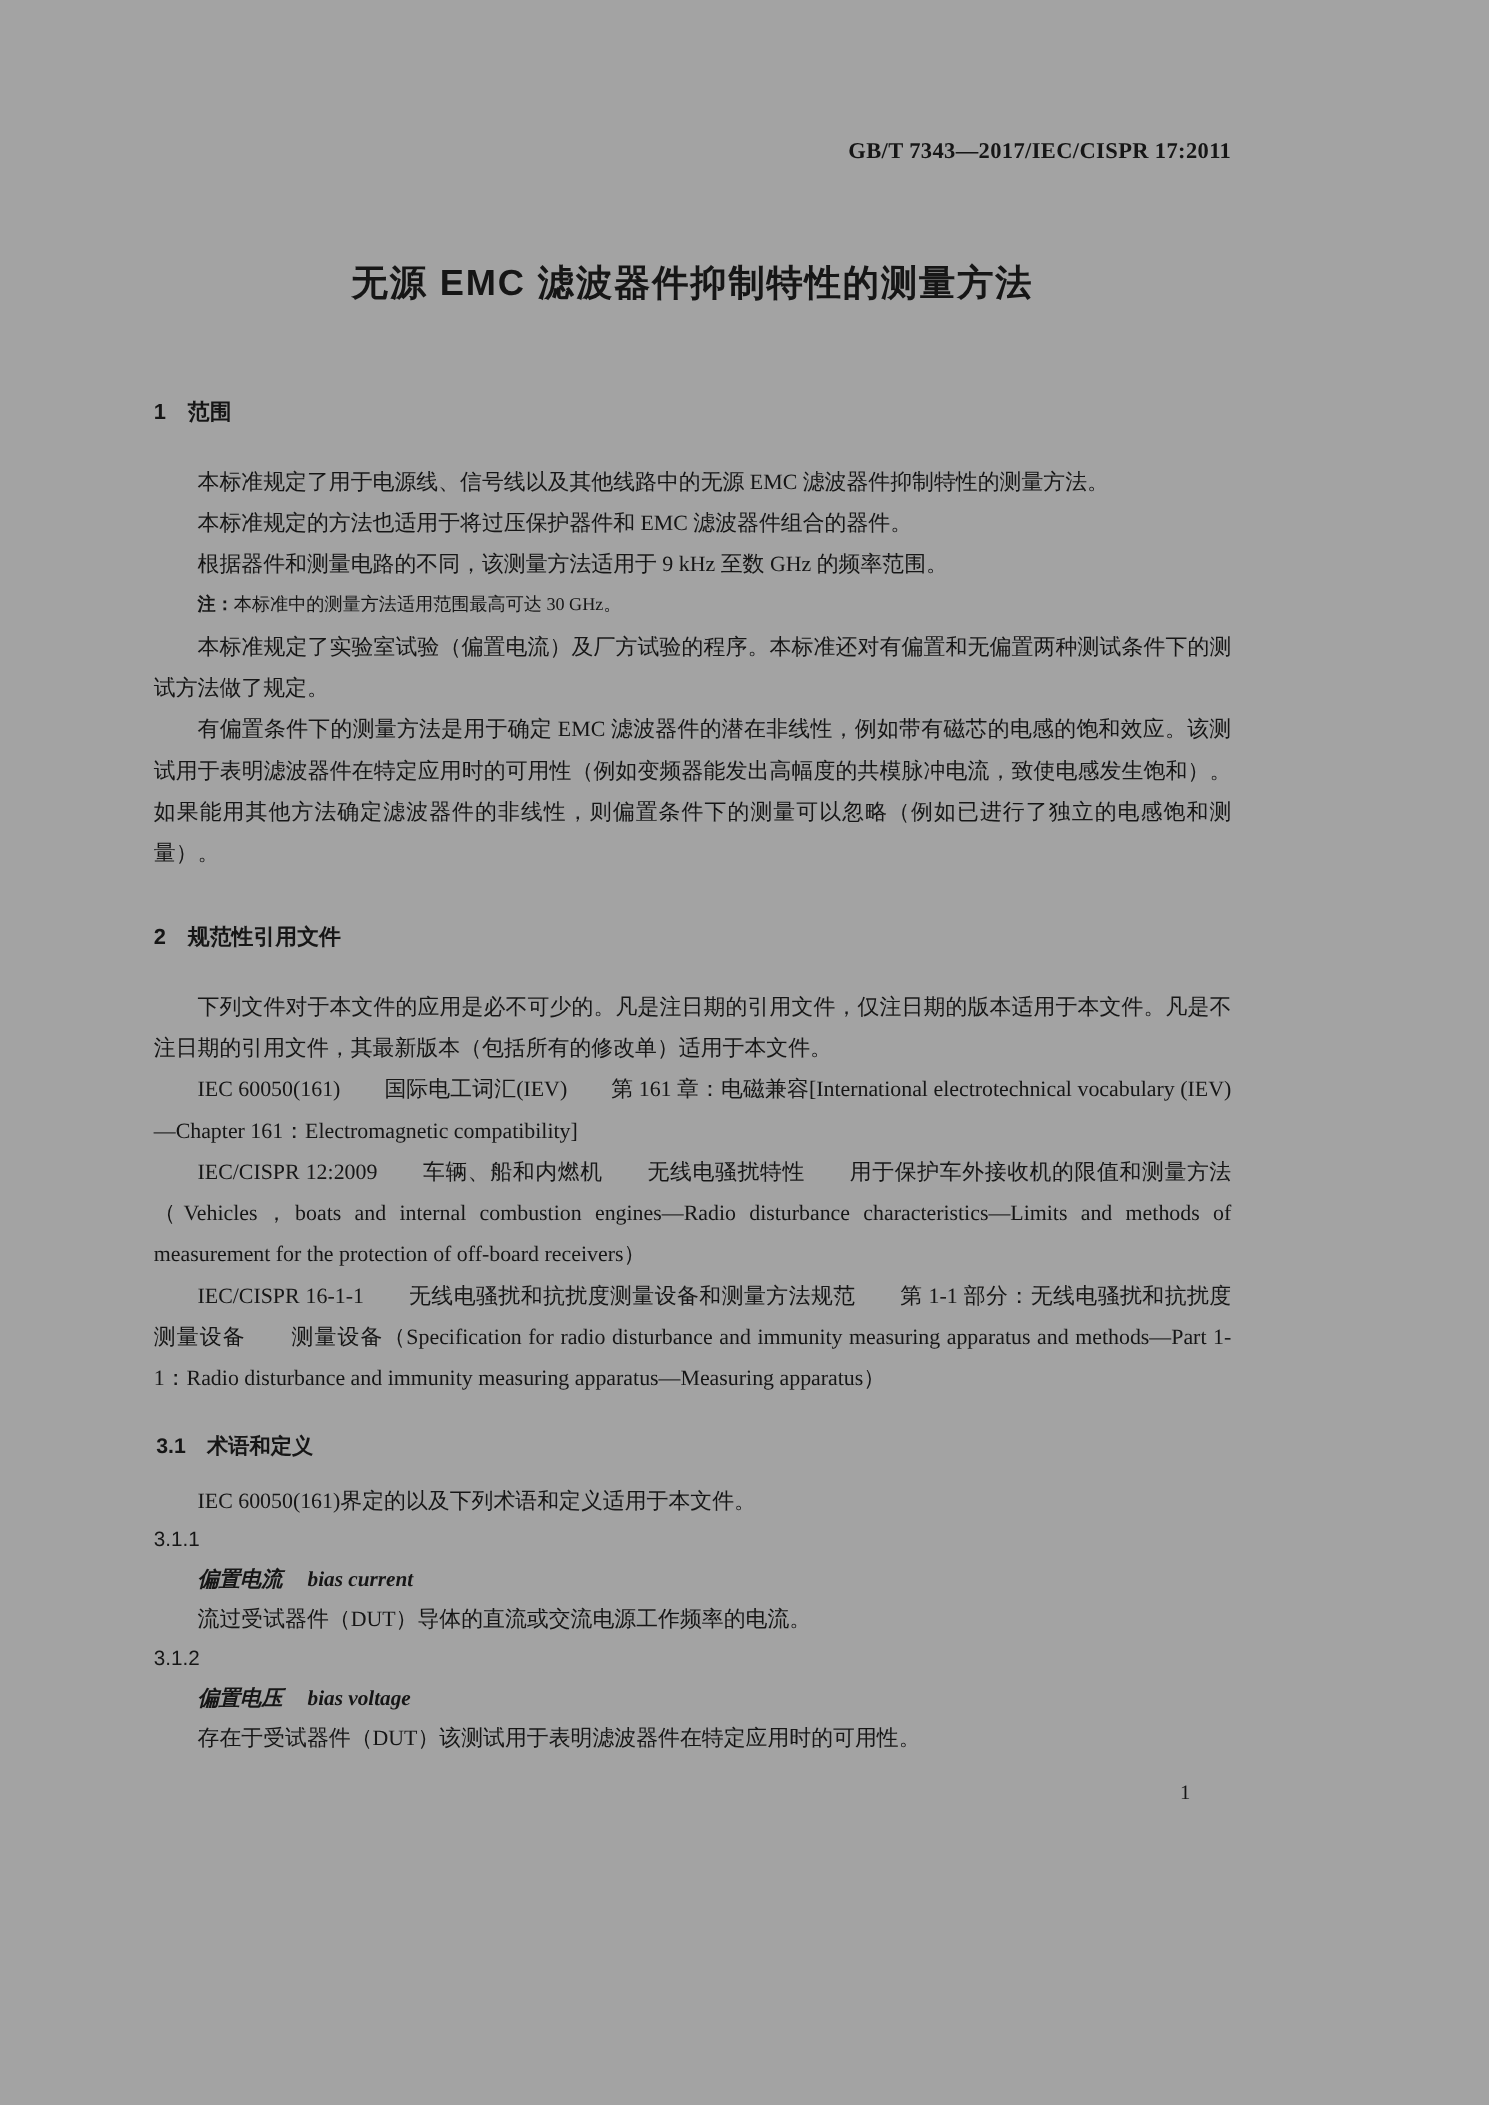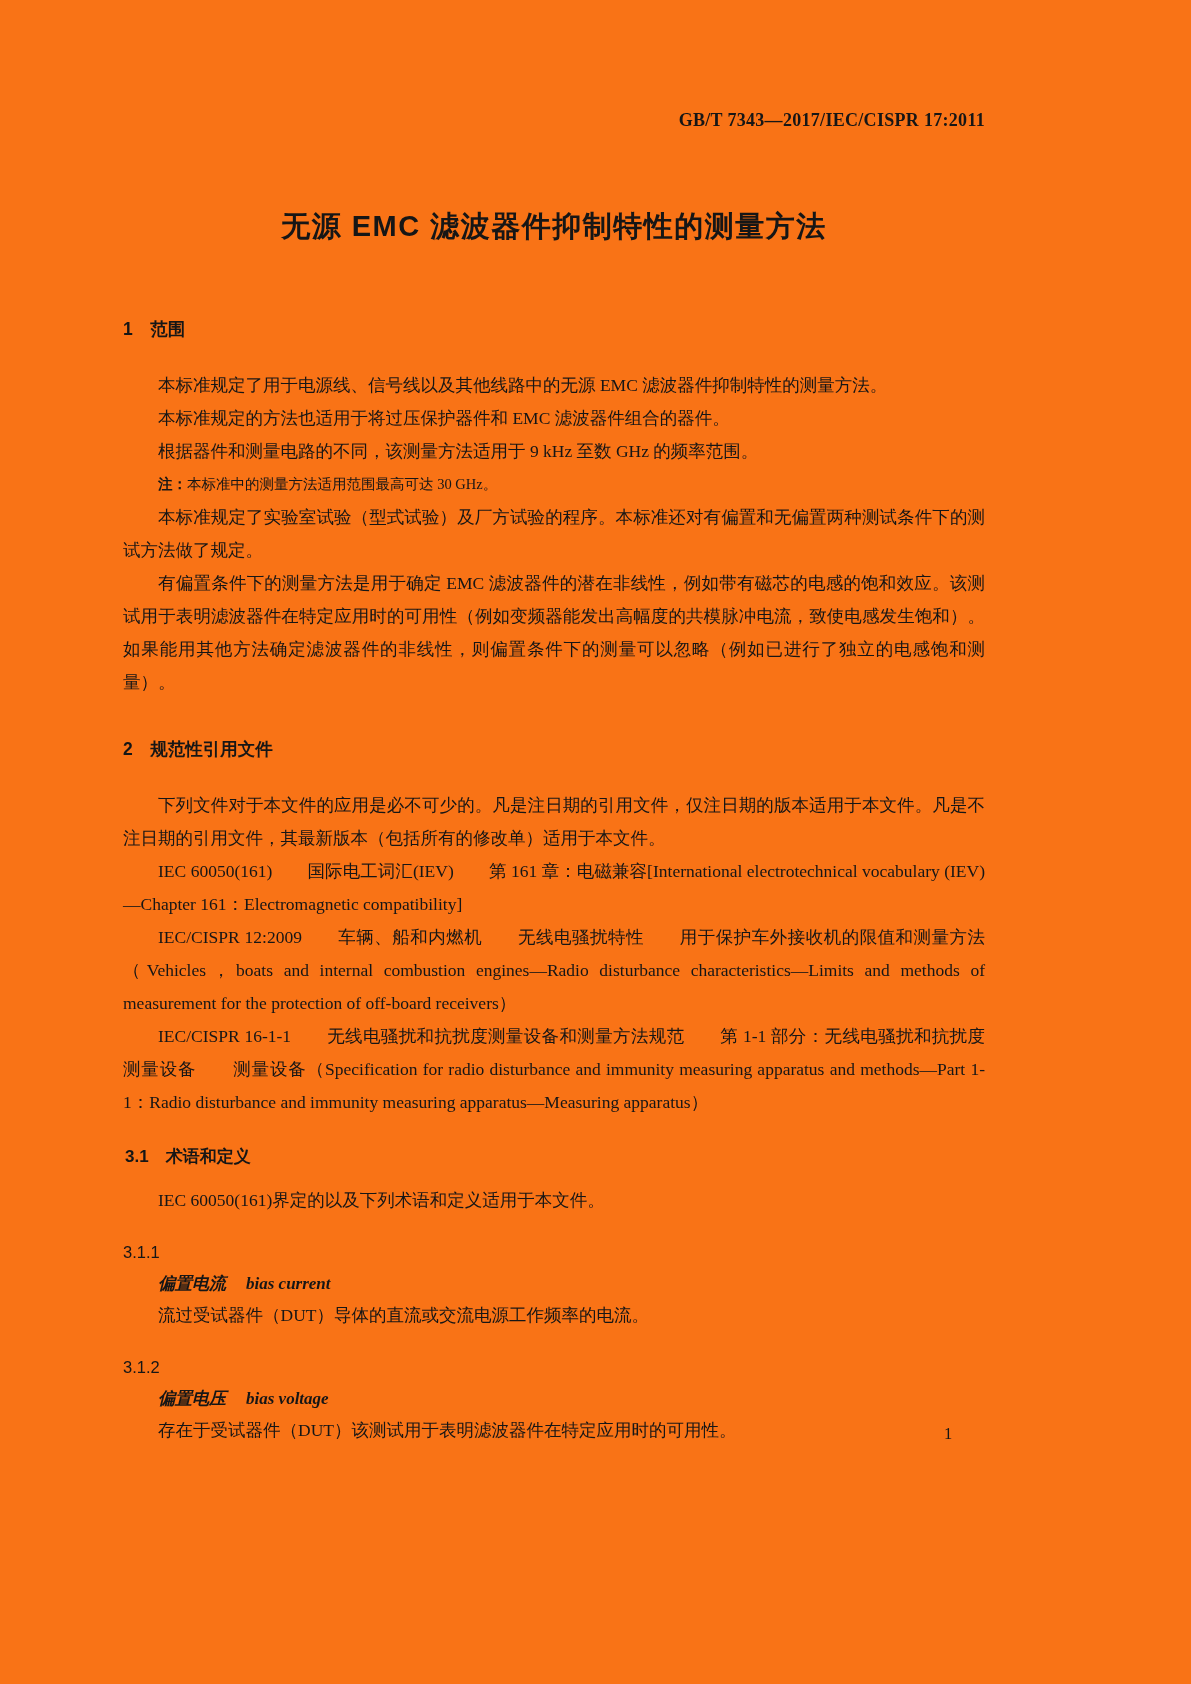--- a/index.html
+++ b/index.html
@@ -11,21 +11,21 @@
     width: 1191px;
     height: 1684px;
     position: relative;
     overflow: hidden;
     font-family: "Liberation Serif", "DejaVu Serif", serif;
     color: #161616;
   }
   .page {
     position: absolute;
     inset: 0;
-    background: #f97316;
+    background: #a3a3a3;
   }
   .content {
     margin-left: 123px;
     width: 862px;
     padding-top: 110px;
   }
   .doc-header {
     text-align: right;
     font-weight: bold;
     font-size: 18px;
@@ -69,21 +69,21 @@
     font-size: 14.5px;
     line-height: 29px;
     padding-left: 35px;
     text-align: justify;
   }
   .note-label {
     font-weight: bold;
     font-family: "Liberation Sans", "DejaVu Sans", sans-serif;
   }
   .term-number {
-    margin: 20px 0 0 0;
+    margin: 0 0 0 0;
     font-size: 16.5px;
     line-height: 31px;
     font-family: "Liberation Sans", "DejaVu Sans", sans-serif;
   }
   .term-head {
     margin: 0;
     padding-left: 35px;
     font-size: 17px;
     line-height: 31px;
     font-weight: bold;
@@ -115,21 +115,21 @@
     <h1 class="doc-title">无源 EMC 滤波器件抑制特性的测量方法</h1>
 
     <h2 class="sec-heading first">1　范围</h2>
 
     <p class="body indent">本标准规定了用于电源线、信号线以及其他线路中的无源 EMC 滤波器件抑制特性的测量方法。</p>
     <p class="body indent">本标准规定的方法也适用于将过压保护器件和 EMC 滤波器件组合的器件。</p>
     <p class="body indent">根据器件和测量电路的不同，该测量方法适用于 9 kHz 至数 GHz 的频率范围。</p>
 
     <p class="note"><span class="note-label">注：</span><span>本标准中的测量方法适用范围最高可达 30 GHz。</span></p>
 
-    <p class="body indent">本标准规定了实验室试验（型式试验）及厂方试验的程序。本标准还对有偏置和无偏置两种测试条件下的测试方法做了规定。</p>
+    <p class="body indent">本标准规定了实验室试验（偏置电流）及厂方试验的程序。本标准还对有偏置和无偏置两种测试条件下的测试方法做了规定。</p>
     <p class="body indent">有偏置条件下的测量方法是用于确定 EMC 滤波器件的潜在非线性，例如带有磁芯的电感的饱和效应。该测试用于表明滤波器件在特定应用时的可用性（例如变频器能发出高幅度的共模脉冲电流，致使电感发生饱和）。如果能用其他方法确定滤波器件的非线性，则偏置条件下的测量可以忽略（例如已进行了独立的电感饱和测量）。</p>
 
     <h2 class="sec-heading">2　规范性引用文件</h2>
 
     <p class="body indent">下列文件对于本文件的应用是必不可少的。凡是注日期的引用文件，仅注日期的版本适用于本文件。凡是不注日期的引用文件，其最新版本（包括所有的修改单）适用于本文件。</p>
     <p class="body indent">IEC 60050(161)　　国际电工词汇(IEV)　　第 161 章：电磁兼容[International electrotechnical vocabulary (IEV)—Chapter 161：Electromagnetic compatibility]</p>
     <p class="body indent">IEC/CISPR 12:2009　　车辆、船和内燃机　　无线电骚扰特性　　用于保护车外接收机的限值和测量方法（Vehicles，boats and internal combustion engines—Radio disturbance characteristics—Limits and methods of measurement for the protection of off-board receivers）</p>
     <p class="body indent">IEC/CISPR 16-1-1　　无线电骚扰和抗扰度测量设备和测量方法规范　　第 1-1 部分：无线电骚扰和抗扰度测量设备　　测量设备（Specification for radio disturbance and immunity measuring apparatus and methods—Part 1-1：Radio disturbance and immunity measuring apparatus—Measuring apparatus）</p>
 
 

